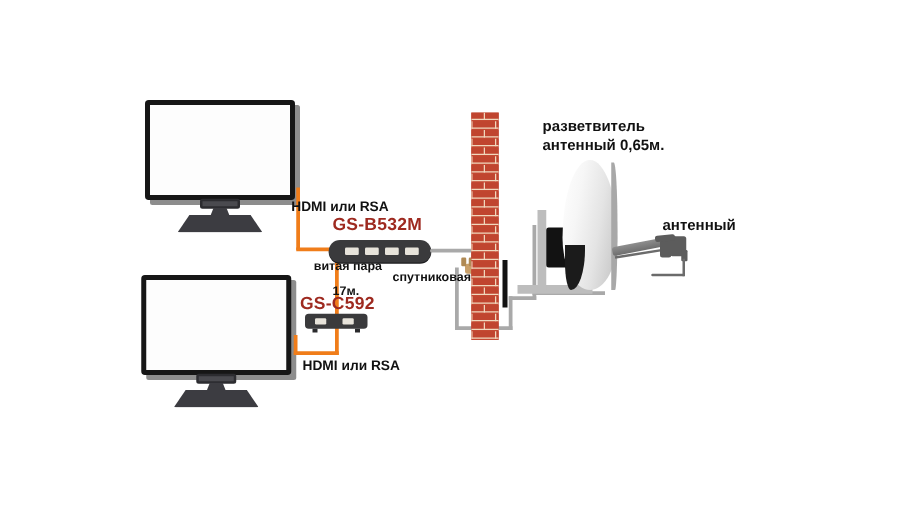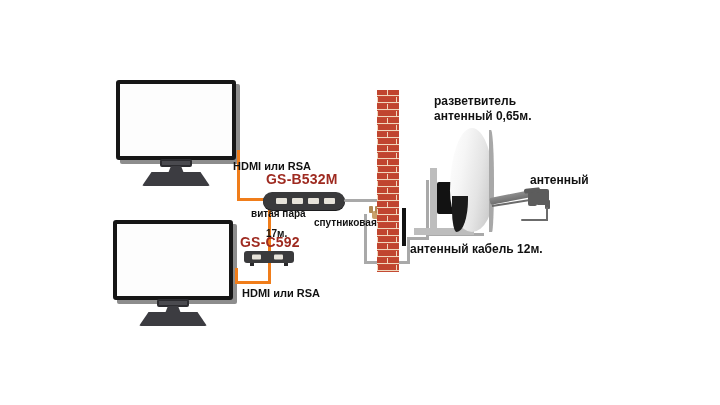--- a/index.html
+++ b/index.html
@@ -216,15 +216,14 @@
 
   <div class="lbl" style="left:242px;top:287px;font-size:11px;">HDMI или RSA</div>
 
   <div class="lbl" style="left:314px;top:217px;font-size:10px;">спутниковая</div>
 
   <div class="lbl" style="left:434px;top:95px;font-size:12px;">разветвитель</div>
   <div class="lbl" style="left:434px;top:110px;font-size:12px;">антенный 0,65м.</div>
 
   <div class="lbl" style="left:530px;top:174px;font-size:12px;">антенный</div>
 
-  <div class="lbl" style="left:410px;top:243px;font-size:12px;">антенный кабель 12м.</div>
 
 </div>
 
 </body></html>

